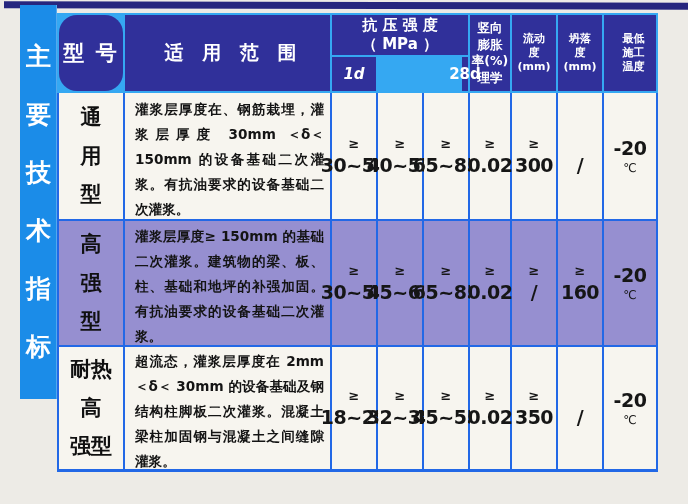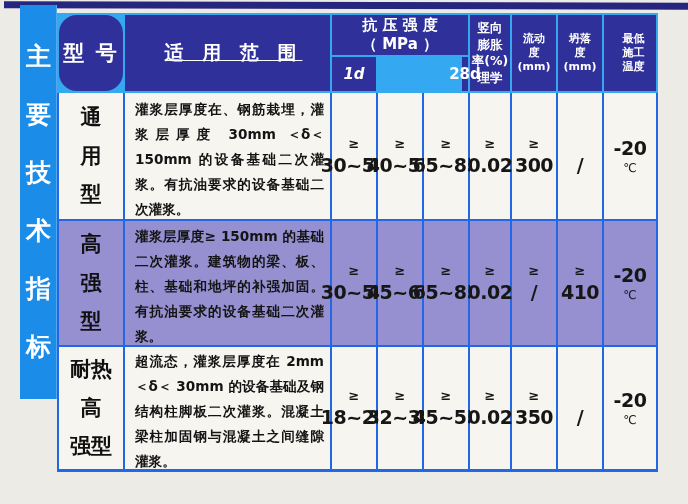--- a/index.html
+++ b/index.html
@@ -16,21 +16,21 @@
   html,body{width:688px;height:504px;overflow:hidden;}
   body{font-family:"DejaVu Sans","Liberation Sans",sans-serif;background:var(--page-bg);}
   .stage{position:relative;width:688px;height:504px;background:var(--page-bg);}
   .top-strip{position:absolute;left:4px;top:2px;width:684px;height:7px;background:#26267e;transform:rotate(.12deg);}
   .sidebar{position:absolute;left:20px;top:5px;width:37px;height:394px;background:var(--sidebar-blue);display:flex;align-items:center;justify-content:center;box-shadow:inset -1px 0 0 rgba(255,255,255,.25);}
   .sidebar-label{width:1.15em;color:#fff;font-weight:bold;font-size:25px;line-height:2.32;text-align:center;word-break:break-all;}
   .tbl{position:absolute;left:57px;top:13px;width:601px;}
   .hdr{display:grid;grid-template-columns:var(--cols);grid-template-rows:40px 34px;gap:2px;padding:2px;background:var(--header-border);}
   .hdr .cell{background:var(--header-navy);color:#fff;font-weight:bold;display:flex;align-items:center;justify-content:center;text-align:center;}
   .h-model{grid-row:1/3;grid-column:1;font-size:21px;letter-spacing:2px;border-radius:18px;}
-  .h-scope{grid-row:1/3;grid-column:2;font-size:19px;justify-content:flex-start;padding-left:12px;letter-spacing:6px;text-decoration:underline;}
+  .h-scope{grid-row:1/3;grid-column:2;font-size:19px;justify-content:flex-start;padding-left:12px;letter-spacing:6px;}
   .h-strength{grid-column:3/6;grid-row:1;flex-direction:column;font-size:15px;line-height:1.25;white-space:pre-line;}
   .h-sub{grid-row:2;font-size:15px;}
   .h-tall{grid-row:1/3;white-space:pre-line;line-height:1.3;font-size:11px;}
   .h-exp{font-size:12.5px;line-height:1.32;}
   .bdy{display:grid;grid-template-columns:var(--cols);grid-template-rows:126px 124px 122px;gap:2px;padding:0 2px 3px 2px;background:var(--body-border);}
   .bdy .cell{background:var(--row-light);color:#161616;display:flex;align-items:center;justify-content:center;}
   .bdy .r2{background:var(--row-alt);}
   .model-cell span{white-space:pre-line;font-weight:bold;font-size:21px;line-height:1.85;text-align:center;color:#101010;}
   .scope-cell{align-items:flex-start;justify-content:flex-start;padding:7px 6px 0 10px;}
   .scope-cell span{font-size:13.6px;line-height:25px;font-weight:600;text-align:justify;color:#141414;}
@@ -136,21 +136,21 @@
       <div class="cell r2 val-cell">
           <span class="sym">≥</span>
           <span class="val">0.02</span>
         </div>
       <div class="cell r2 val-cell">
           <span class="sym">≥</span>
           <span class="val">/</span>
         </div>
       <div class="cell r2 val-cell">
           <span class="sym">≥</span>
-          <span class="val">410</span>
+          <span class="val">160</span>
         </div>
       <div class="cell r2 val-cell">
           <span class="val">-20</span>
           <span class="unit">℃</span>
         </div>
 
       <div class="cell r3-light model-cell">
           <span>耐热
 高
 强型</span>

